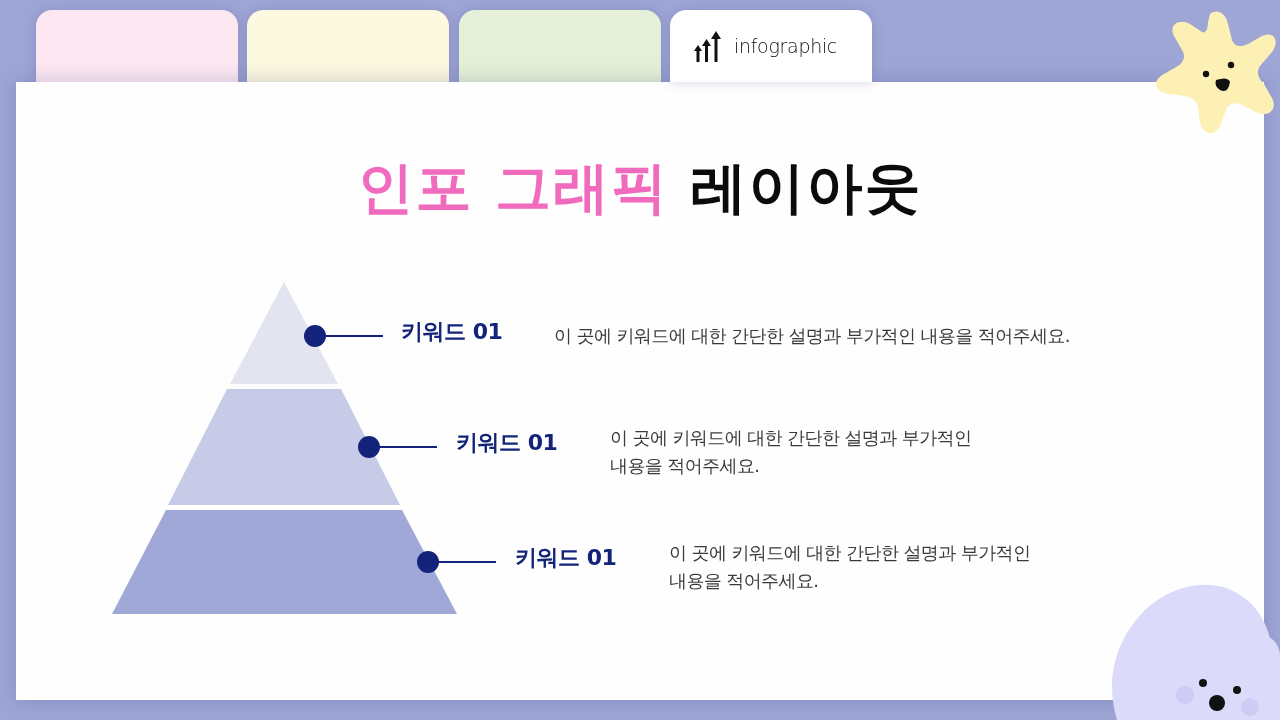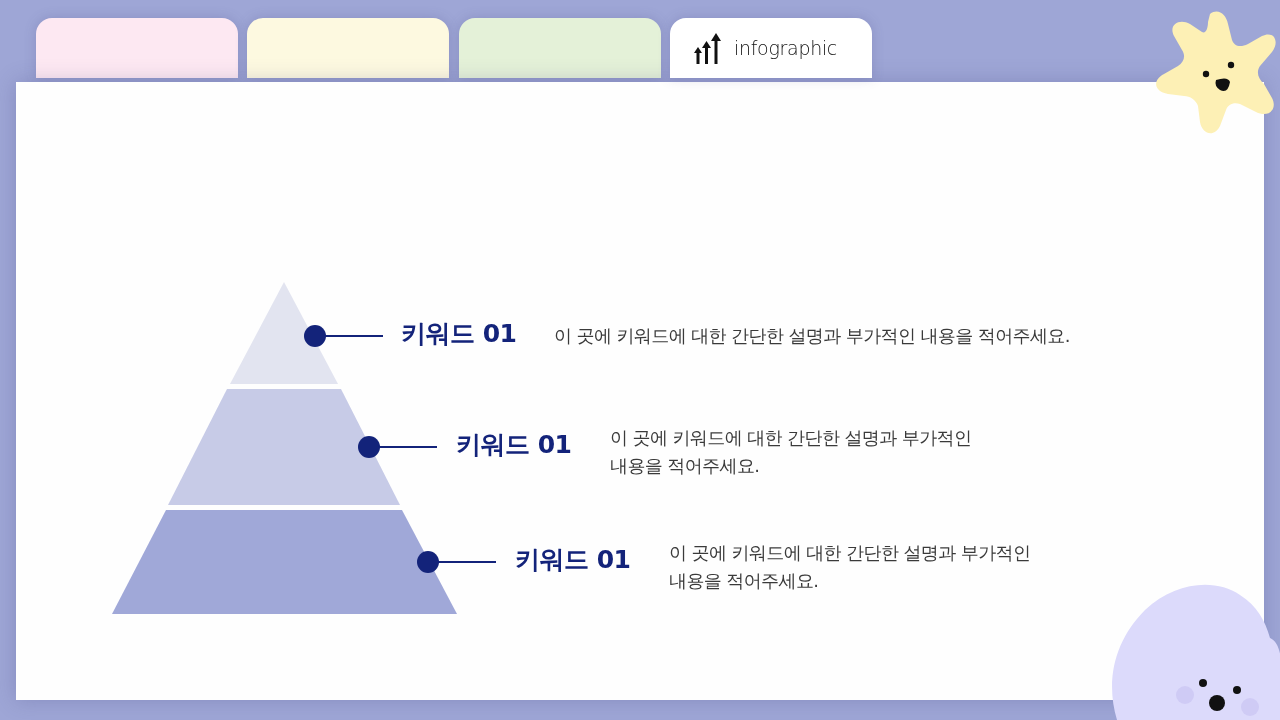--- a/index.html
+++ b/index.html
@@ -2,21 +2,21 @@
 <html><head>
 <meta charset="utf-8">
 <style>
   html, body { margin:0; padding:0; }
   body {
     width:1280px; height:720px; overflow:hidden; position:relative;
     background:#9ea6d6;
     font-family:"DejaVu Sans", sans-serif;
   }
   .tab {
-    position:absolute; top:18px; height:60px; width:202px;
+    position:absolute; top:10px; height:72px; width:202px;
     border-radius:16px 16px 0 0;
     box-shadow: 0 0 12px rgba(80,80,140,0.25);
   }
   .tab-1 { left:36px; }
   .tab-2 { left:247px; }
   .tab-3 { left:459px; }
   .tab-4 { left:670px; z-index:3; display:flex; align-items:center; }
   .tab-4 .tab-label {
     font-family:"DejaVu Sans", sans-serif; font-size:19px; color:#111;
     margin-left:8px; letter-spacing:-0.3px; font-weight:300;
@@ -34,21 +34,21 @@
   }
   .title .pink { color:#f06bbd; }
   .title .dark { color:#0b0b0b; }
   .pyramid { position:absolute; left:0; top:0; }
   .dot {
     position:absolute; width:22px; height:22px; border-radius:50%;
     background:#13237a;
   }
   .line { position:absolute; height:2px; background:#13237a; }
   .kw {
-    position:absolute; font-weight:bold; font-size:25px; color:#13237a;
+    position:absolute; font-weight:bold; font-size:22px; color:#13237a;
     letter-spacing:-0.5px; white-space:nowrap; line-height:1;
   }
   .desc {
     position:absolute; font-size:18px; color:#3a3a3a; line-height:28px;
     font-weight:normal; letter-spacing:-0.6px; white-space:nowrap;
   }
   .star { position:absolute; left:1152px; top:6px; z-index:5; }
   .blob { position:absolute; left:1105px; top:560px; z-index:5; }
 </style>
 </head>
@@ -63,20 +63,23 @@
       <rect x="4.5" y="21" width="3" height="12" fill="#111"></rect>
     <polygon points="10,17 14.5,10 19,17" fill="#111"></polygon>
       <rect x="13" y="16" width="3" height="17" fill="#111"></rect>
     <polygon points="19,10 24,2 29,10" fill="#111"></polygon>
       <rect x="22.5" y="9" width="3" height="24" fill="#111"></rect>
   </svg>
   <span class="tab-label">infographic</span>
 </div>
 
 <div class="card">
+  <div class="title">
+    <span class="pink">인포 그래픽</span><span class="dark"> 레이아웃</span>
+  </div>
 
   <svg class="pyramid" width="1248" height="618">
     <polygon points="268,200 214,302 322,302" fill="#e2e4f0"></polygon>
     <polygon points="211,307 325,307 384,423 152,423" fill="#c7cbe7"></polygon>
     <polygon points="150,428 386,428 441,532 96,532" fill="#a0a8d8"></polygon>
   </svg>
 
   <div class="dot" style="left:288px; top:243px;"></div>
   <div class="line" style="left:299px; top:253px; width:68px;"></div>
   <div class="kw" style="left:385px; top:239px;">키워드 01</div>

